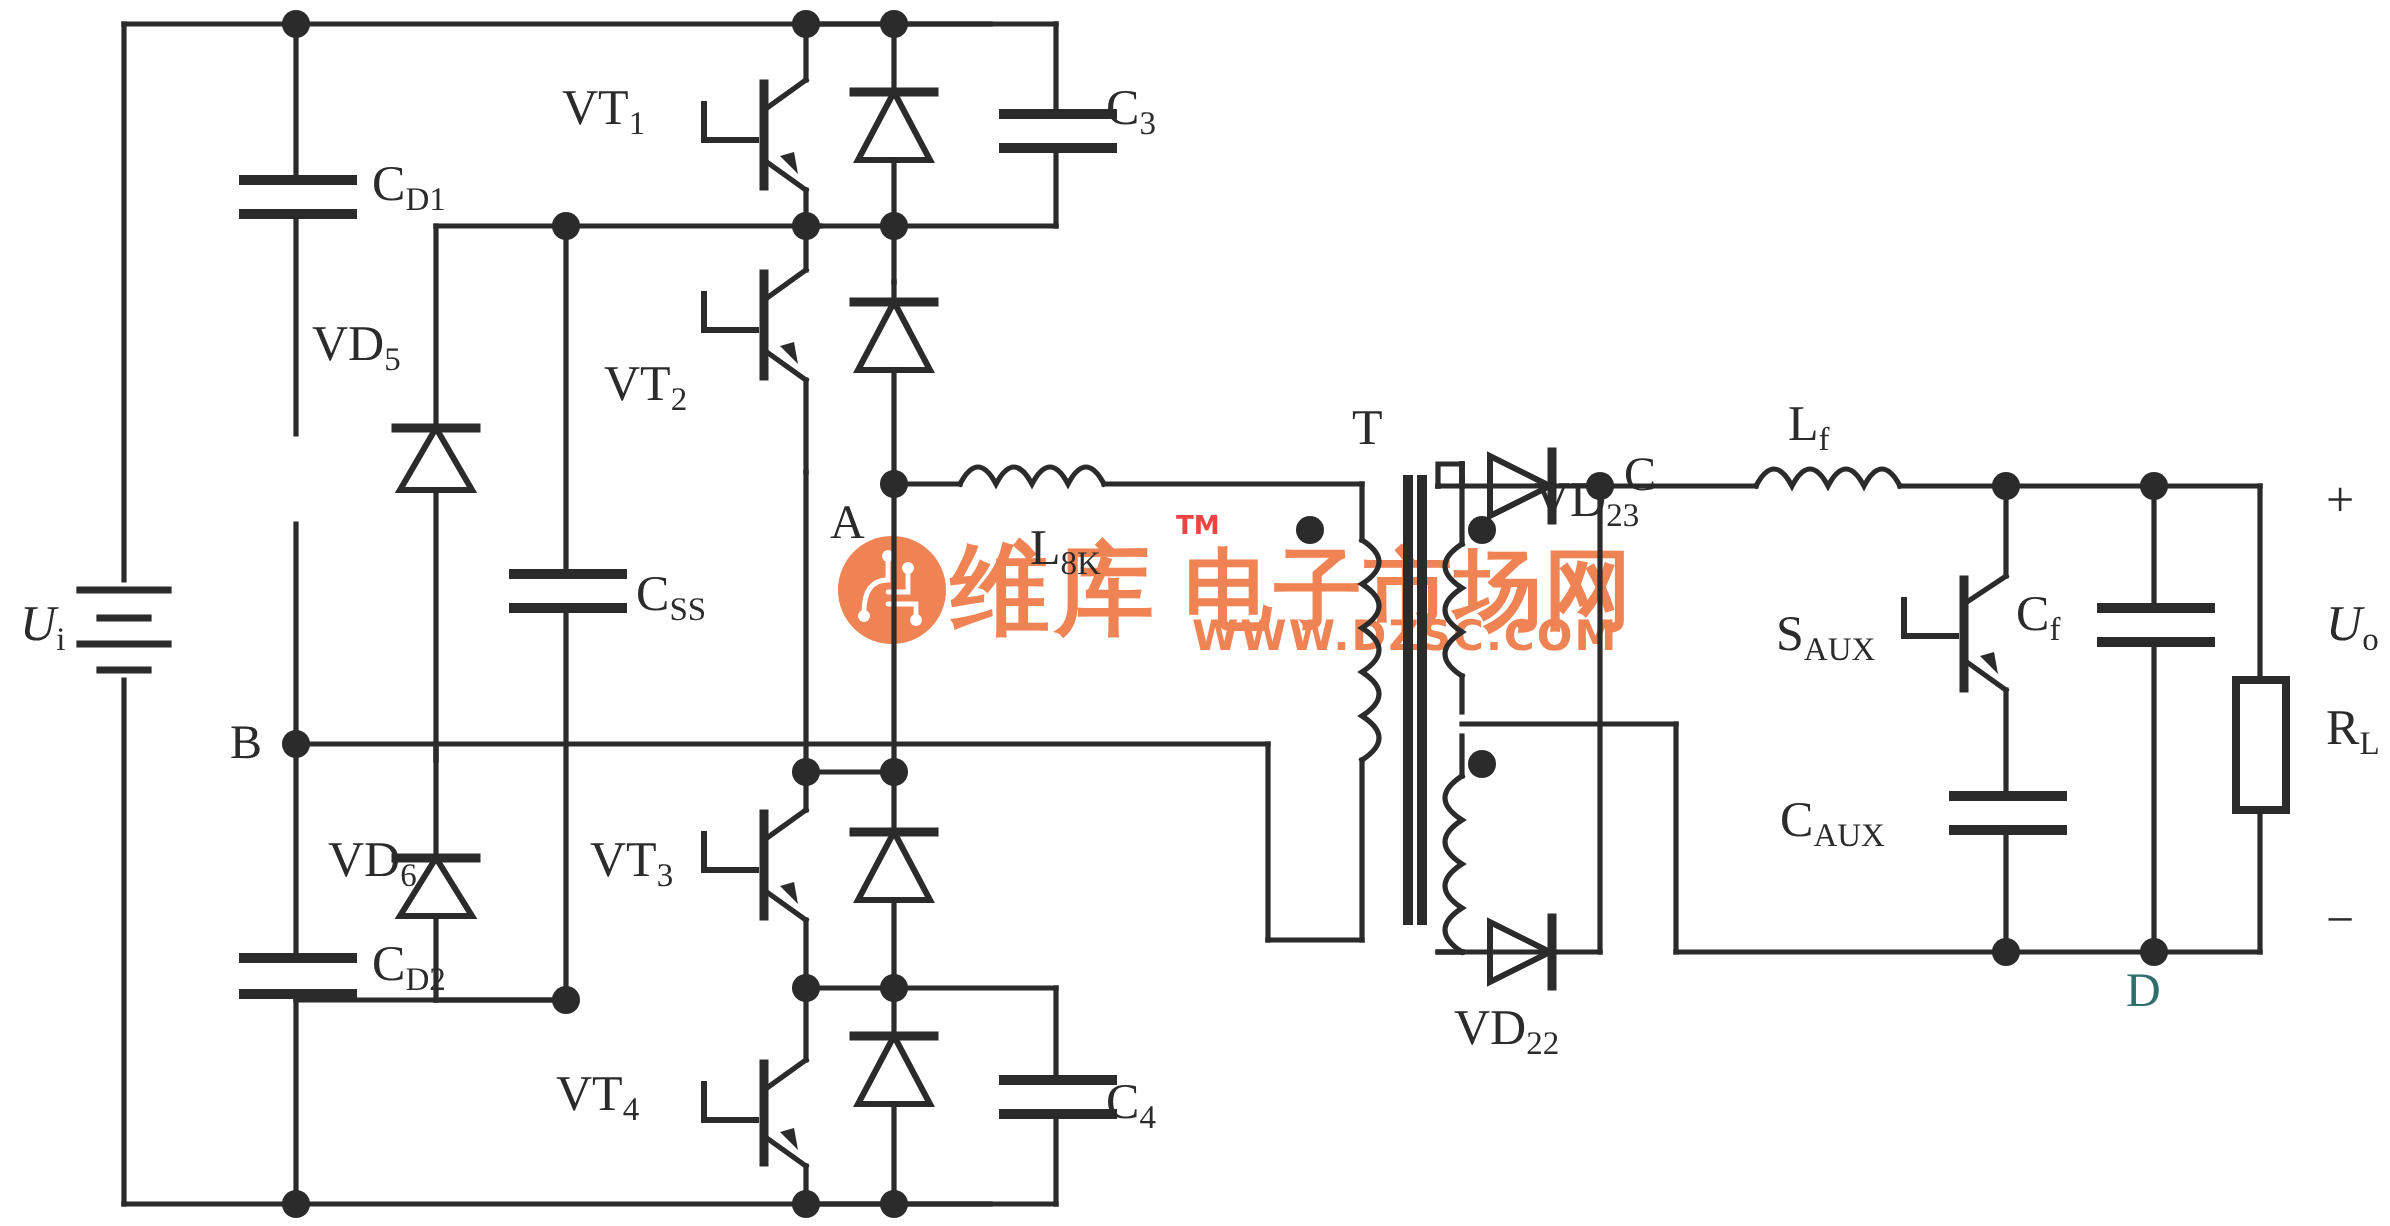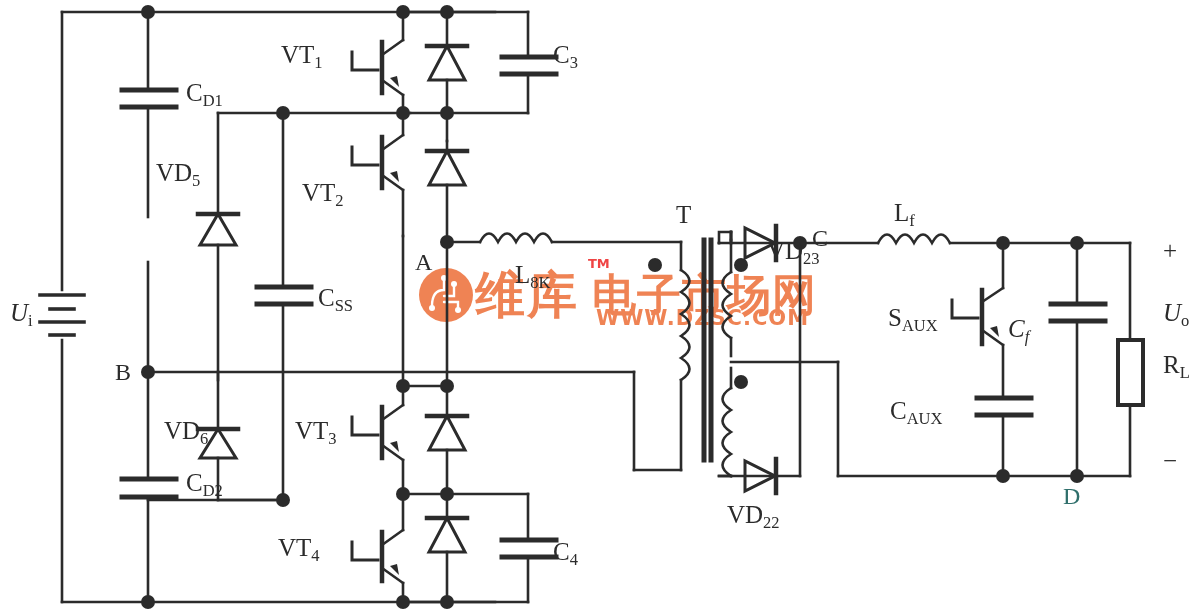--- a/index.html
+++ b/index.html
@@ -346,21 +346,21 @@
   <div class="lbl big" style="left:676px;top:202px;">T</div>
 
   <div class="lbl big" style="left:767px;top:190px;margin-top:48px;"><span>VD</span><span class="sub">23</span></div>
   <div class="lbl big" style="left:727px;top:502px;"><span>VD</span><span class="sub">22</span></div>
 
   <div class="lbl big" style="left:894px;top:200px;"><span>L</span><span class="sub">f</span></div>
 
   <div class="lbl big" style="left:888px;top:305px;"><span>S</span><span class="sub">AUX</span></div>
   <div class="lbl big" style="left:890px;top:398px;"><span>C</span><span class="sub">AUX</span></div>
 
-  <div class="lbl big" style="left:1008px;top:316px;font-style:italic;"><span>C</span><span class="sub">f</span></div>
+  <div class="lbl big" style="left:1008px;top:295px;"><span>C</span><span class="sub">f</span></div>
 
   <div class="lbl big" style="left:1163px;top:300px;"><span class="ital">U</span><span class="sub">o</span></div>
   <div class="lbl big" style="left:1163px;top:352px;"><span>R</span><span class="sub">L</span></div>
 
   <div class="lbl big" style="left:1163px;top:238px;">+</div>
   <div class="lbl big" style="left:1163px;top:448px;">−</div>
 
 </div>
 
 </body></html>

